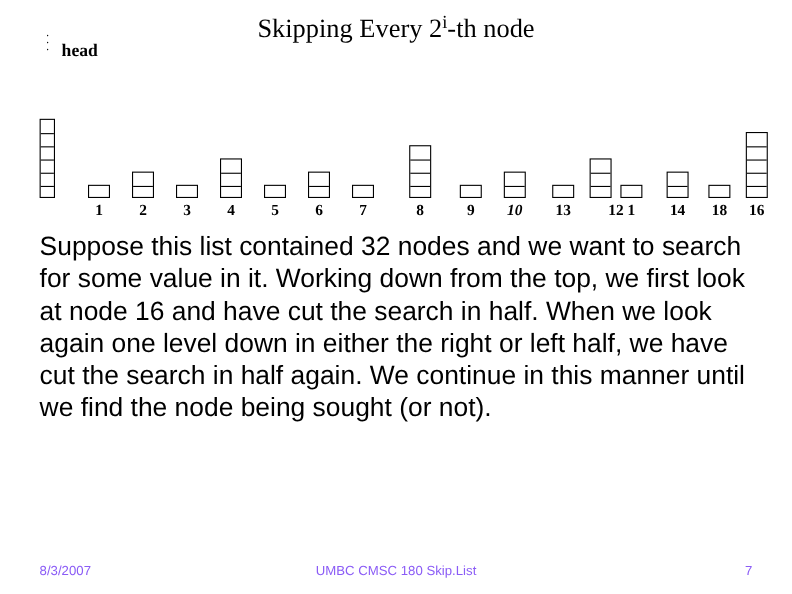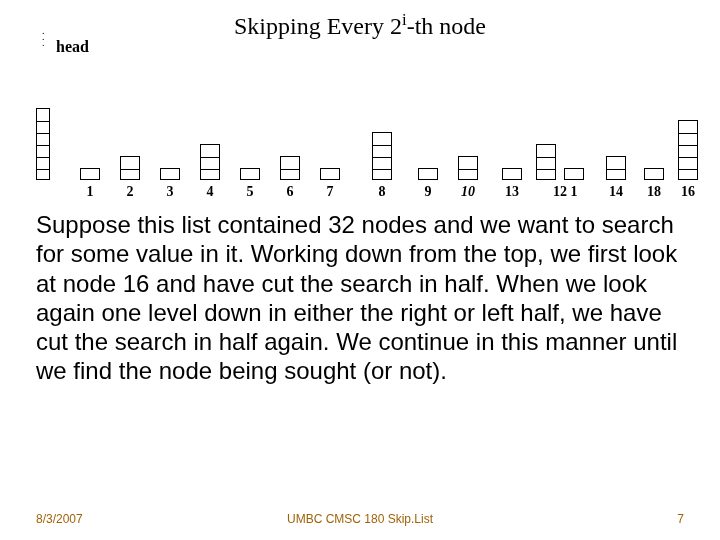--- a/index.html
+++ b/index.html
@@ -85,21 +85,21 @@
     left: 36px;
     right: 36px;
   }
   .footer {
     position: absolute;
     bottom: 14px;
     left: 36px;
     right: 36px;
     font-family: Arial, Helvetica, sans-serif;
     font-size: 12px;
-    color: #a16207;
+    color: #8b5cf6;
     display: flex;
     justify-content: space-between;
   }
   .footer .center { position: absolute; left: 0; right: 0; text-align: center; }
   .footer .left { position: relative; z-index: 1; }
   .footer .right { position: relative; z-index: 1; }
 </style>
 </head>
 <body>
 

